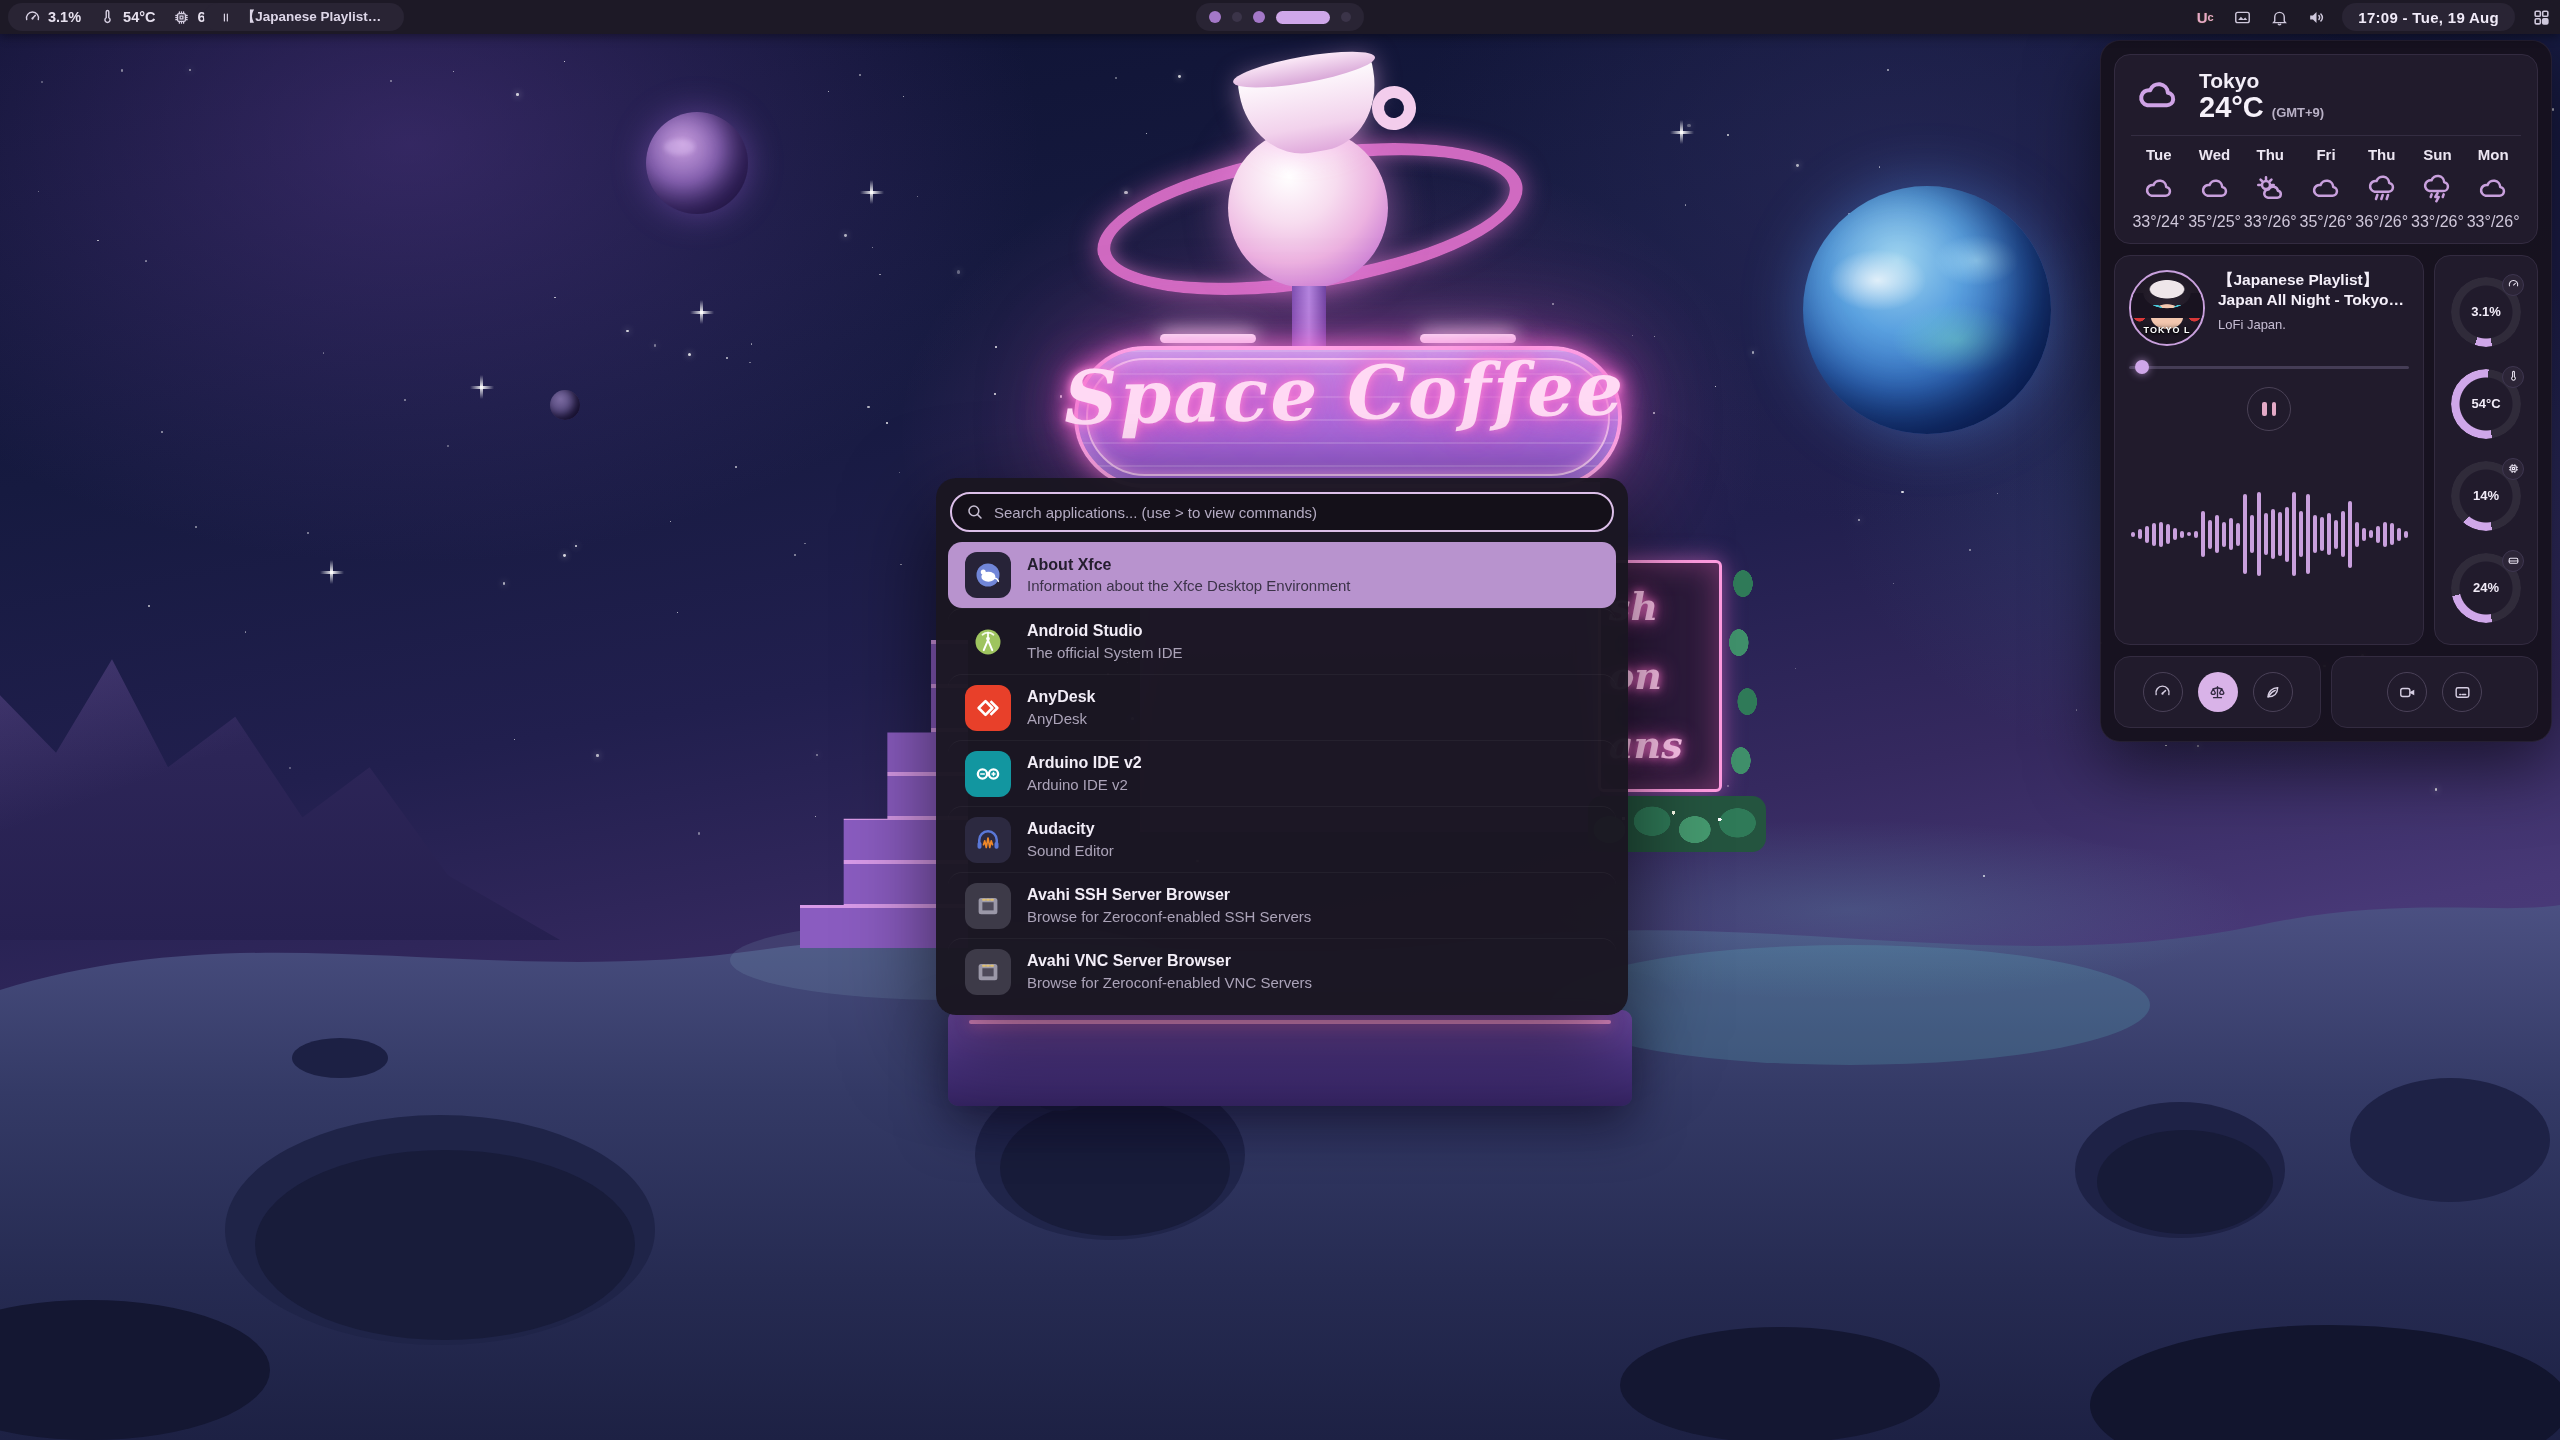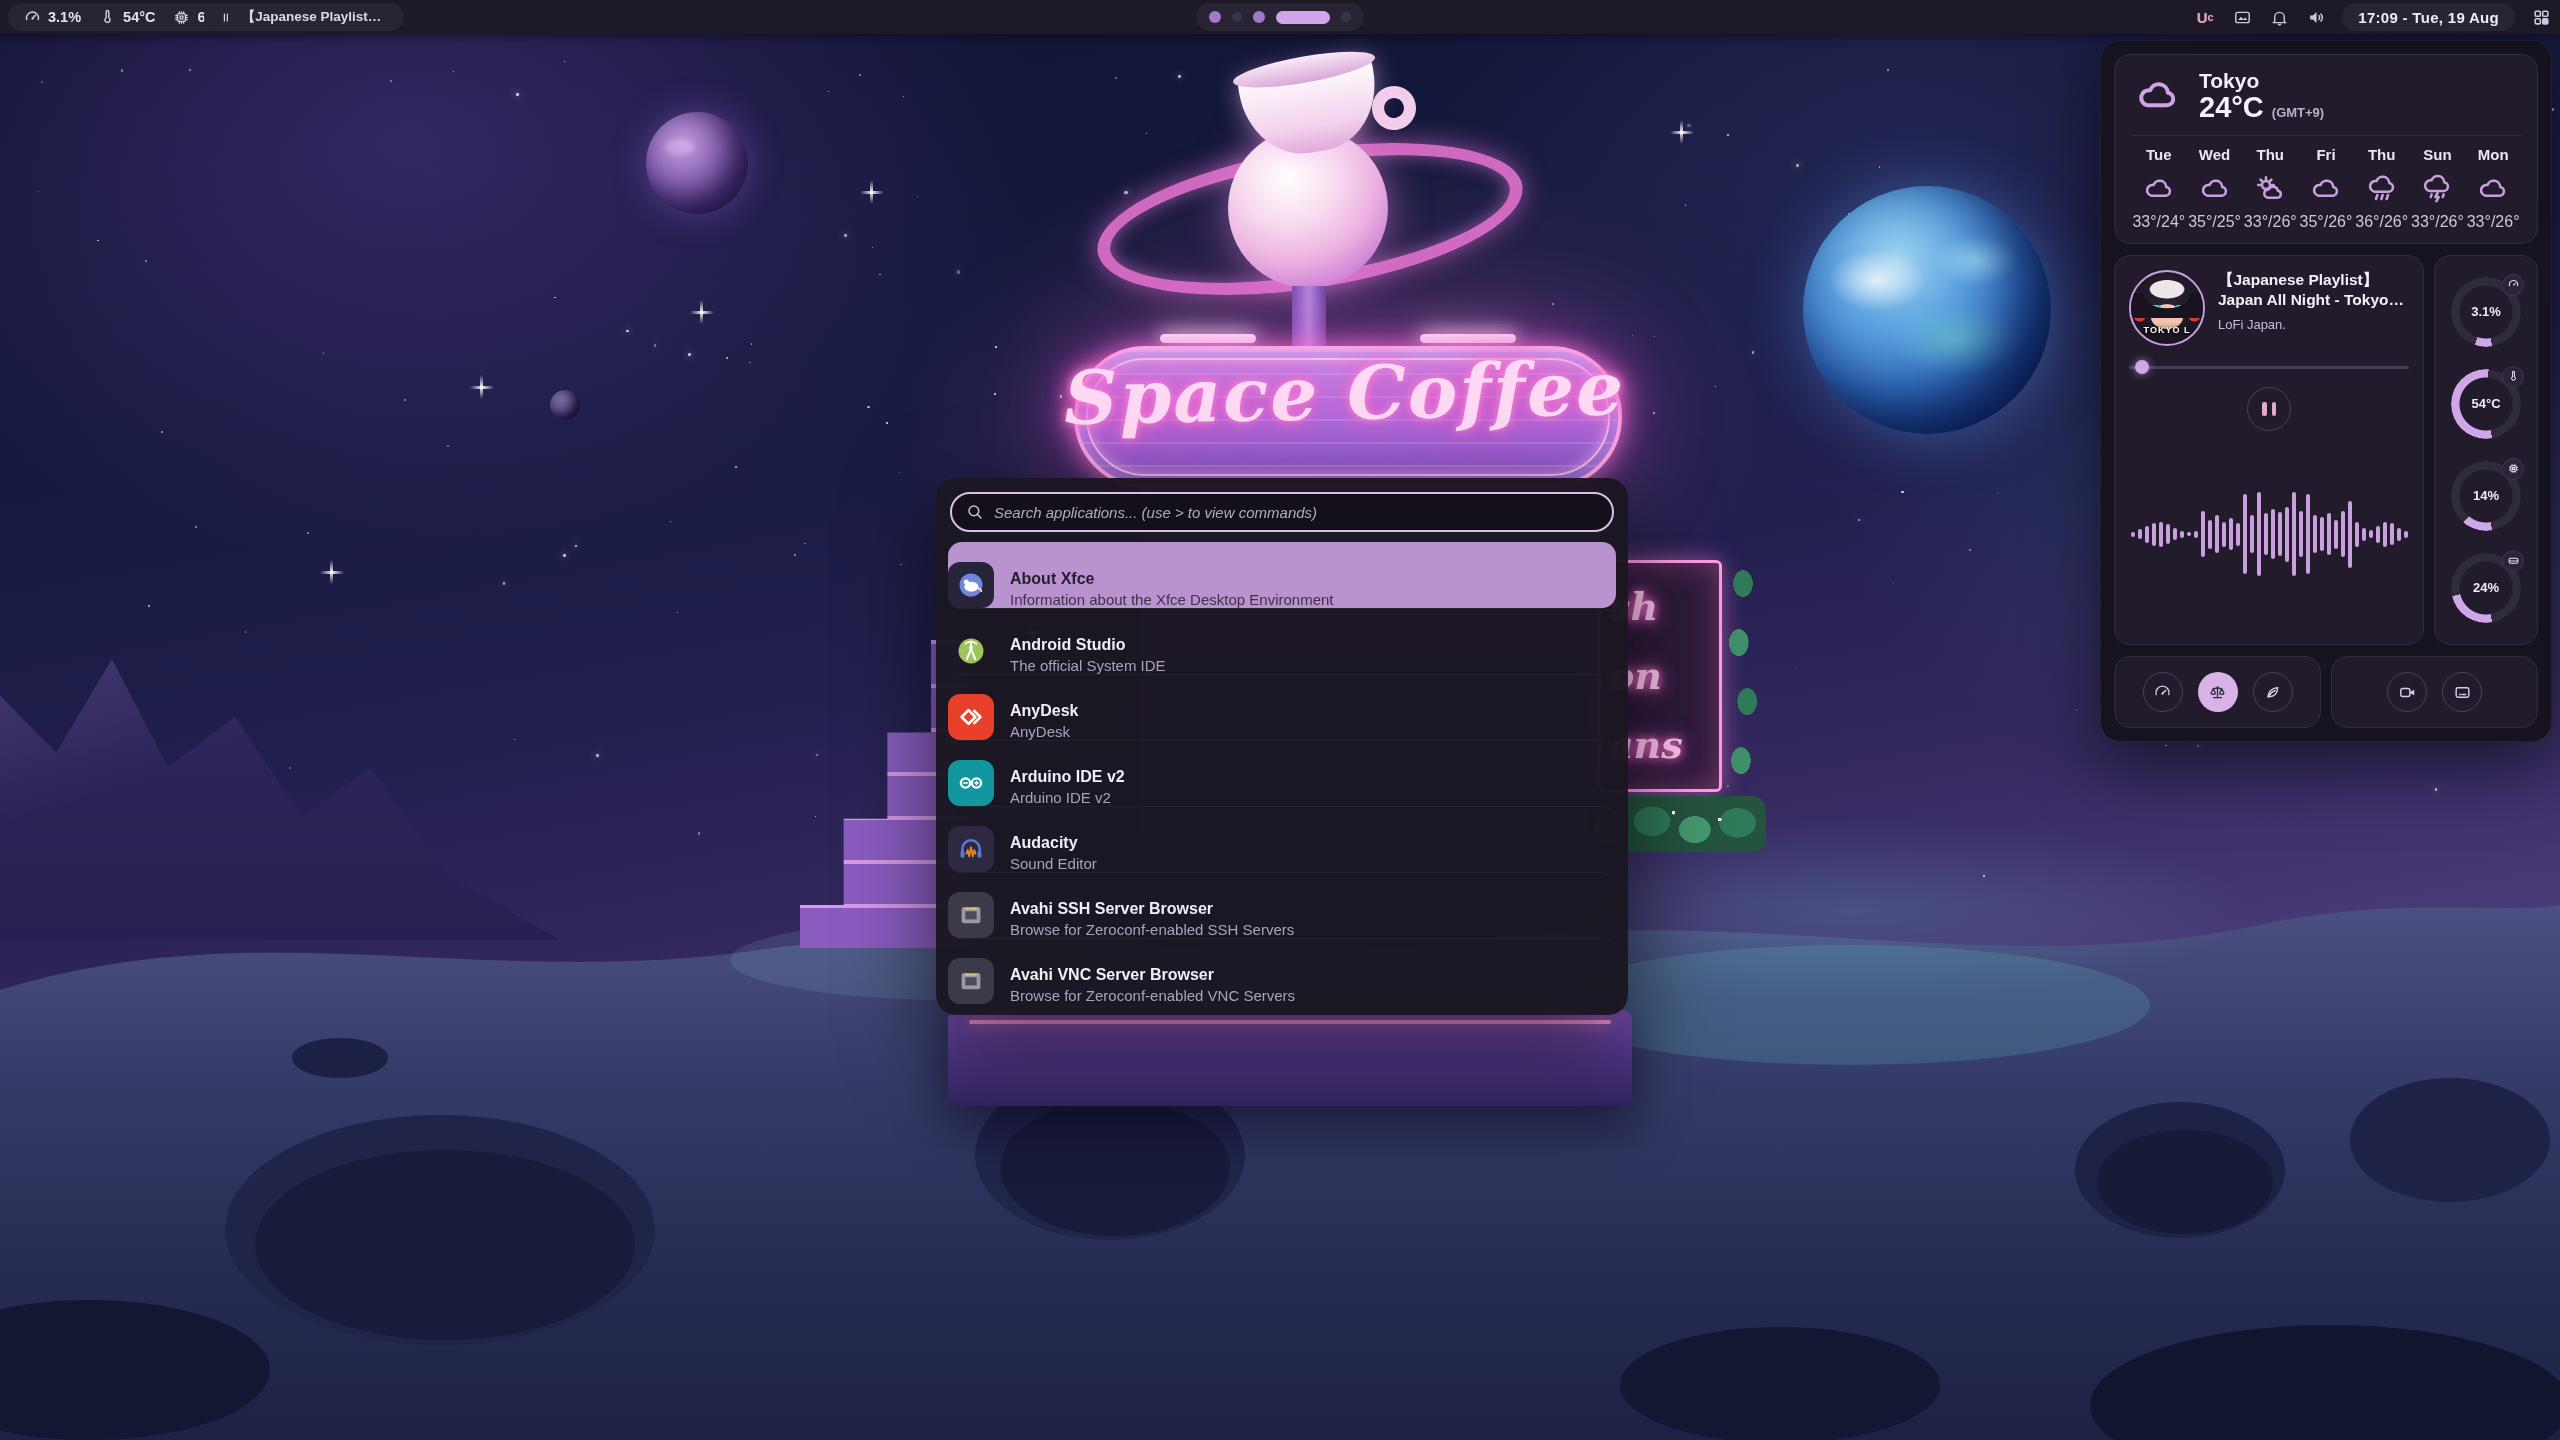--- a/index.html
+++ b/index.html
@@ -114,24 +114,24 @@
   .kb{color:#e8a8c8;font-weight:bold;font-size:15px;text-shadow:0 0 2px #442;}
   .kb .sub{font-size:11px;vertical-align:-3px;}
   .clock-pill{color:#f0eaf8;font-size:15px;font-weight:700;letter-spacing:.3px;}
 
   
   .launcher{position:absolute;left:936px;top:478px;width:692px;height:537px;z-index:5;border-radius:20px;
     background:rgba(26,22,33,.97);box-shadow:0 30px 90px rgba(0,0,0,.6);padding:12px 12px 12px;}
   .search{height:40px;border-radius:20px;border:2px solid #dcbfe9;background:#141019;display:flex;align-items:center;
     padding:0 14px;gap:10px;margin:2px 2px 10px;}
   .search svg{width:18px;height:18px;stroke:#c6bed2;flex:0 0 auto;}
-  .search input{flex:1;background:transparent;border:none;outline:none;color:#e8e2f0;font-size:15px;font-family:inherit;font-style:italic;}
+  .search input{flex:1;background:transparent;border:none;outline:none;color:#e8e2f0;font-size:15px;font-family:inherit;}
   .search input::placeholder{color:#b4abc2;}
   .apps{margin-top:2px;}
-  .app-row{height:66px;display:flex;align-items:flex-end;gap:16px;padding:0 0;border-radius:14px;cursor:pointer;}
+  .app-row{height:66px;display:flex;align-items:center;gap:16px;padding:0 17px;border-radius:14px;cursor:pointer;}
   .app-row + .app-row{border-top:1px solid rgba(255,255,255,.045);}
   .app-row.selected{background:#b893ce;border-top:none;}
   .app-tile{width:46px;height:46px;border-radius:12px;display:flex;align-items:center;justify-content:center;flex:0 0 auto;}
   .app-tile svg{width:30px;height:30px;}
   .app-meta{display:flex;flex-direction:column;gap:3px;min-width:0;}
   .app-name{font-size:16px;font-weight:700;color:#f2edf7;line-height:1.15;}
   .app-desc{font-size:15px;color:#aba3b8;}
   .selected .app-name{color:#241d2e;}
   .selected .app-desc{color:#3c3349;}
 

